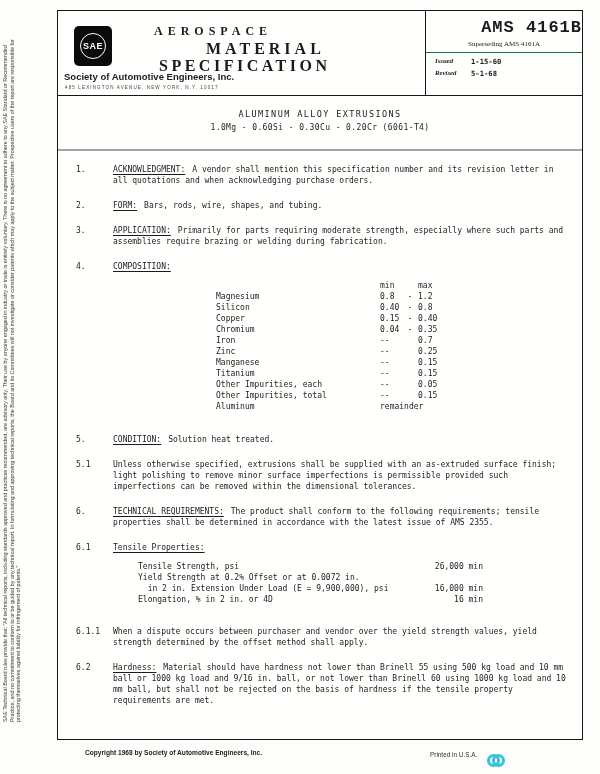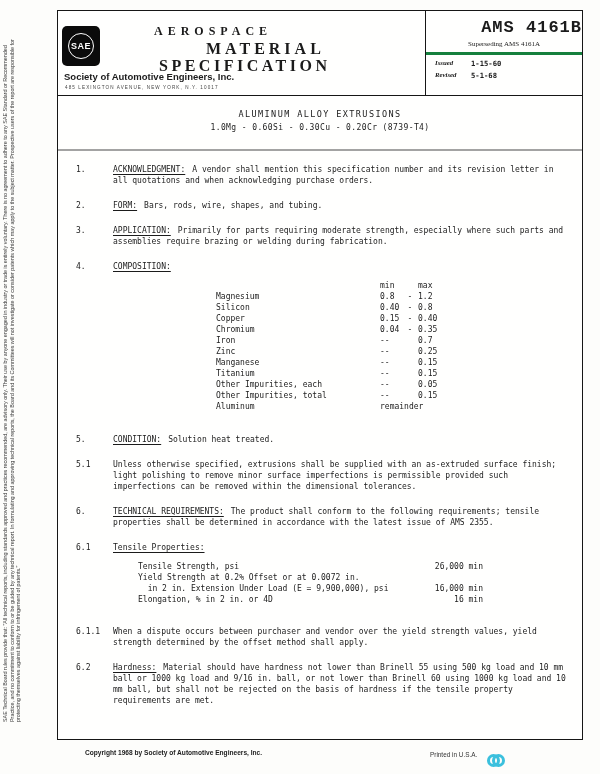--- a/index.html
+++ b/index.html
@@ -15,35 +15,35 @@
     font-family:"Liberation Sans", sans-serif;
     font-size:5.4px; line-height:6.6px; color:#3a3a3a;
   }
 
   
   .frame { position:absolute; left:57px; top:10px; width:526px; height:730px; border:1.5px solid #161616; background:#fffffe; }
 
   
   .header { display:flex; height:85px; border-bottom:1.5px solid #161616; }
   .header-left { flex:1; position:relative; }
-  .logo { position:absolute; left:4px; top:15px; width:38px; height:40px; background:#0b0b0b; border-radius:5px;
+  .logo { position:absolute; left:16px; top:15px; width:38px; height:40px; background:#0b0b0b; border-radius:5px;
           display:flex; align-items:center; justify-content:center; }
   .logo-inner { color:#fff; font-family:"Liberation Sans", sans-serif; font-weight:bold; font-size:9px;
                 border:1px solid #fff; border-radius:50%; width:26px; height:26px;
                 display:flex; align-items:center; justify-content:center; letter-spacing:0.5px; }
   .title-block { position:absolute; left:0; top:12px; width:100%; font-family:"Liberation Serif", serif; font-weight:bold; }
   .t1 { margin-left:96px; font-size:12px; letter-spacing:5px; line-height:17px; }
   .t2 { margin-left:148px; font-size:16px; letter-spacing:4px; line-height:17px; }
   .t3 { margin-left:101px; font-size:16px; letter-spacing:3.5px; line-height:17px; }
   .org-name { position:absolute; left:6px; top:60px; font-family:"Liberation Sans", sans-serif; font-weight:bold; font-size:9.5px; }
   .org-addr { position:absolute; left:7px; top:74px; font-family:"Liberation Sans", sans-serif; font-size:4.6px; letter-spacing:1.1px; color:#444; }
 
   .header-right { width:157px; border-left:1.5px solid #161616; }
   .hr-spec { text-align:right; padding-top:7px; font-family:Liberation Mono, monospace; font-weight:bold; font-size:17px; letter-spacing:1px; }
-  .hr-super { text-align:center; font-family:"Liberation Serif", serif; font-size:7px; padding:3px 0 4px; border-bottom:3px solid #15803d; }
+  .hr-super { text-align:center; font-family:"Liberation Serif", serif; font-size:7px; padding:3px 0 4px; border-bottom:1px solid #15803d; }
   .hr-dates { padding:4px 6px 0 9px; }
   .hr-row { display:flex; margin-bottom:3px;font-weight:bold; }
   .hr-label { width:36px; font-family:"Liberation Serif", serif; font-style:italic; font-size:6.8px; }
   .hr-val { font-size:7.2px; }
 
   
   .title-band { height:55px; border-bottom:2px solid #a3a3a3; text-align:center; padding-top:13px; }
   .doc-title-1 { font-size:8.5px; letter-spacing:1.4px; }
   .doc-title-2 { font-size:8px; margin-top:4px; letter-spacing:0.4px; }
 
@@ -113,21 +113,21 @@
           <div class="hr-row">
             <span class="hr-label">Revised</span>
             <span class="hr-val">5-1-68</span>
           </div>
         </div>
       </div>
     </div>
 
     <div class="title-band">
       <div class="doc-title-1">ALUMINUM ALLOY EXTRUSIONS</div>
-      <div class="doc-title-2">1.0Mg - 0.60Si - 0.30Cu - 0.20Cr (8739-T4)</div>
+      <div class="doc-title-2">1.0Mg - 0.60Si - 0.30Cu - 0.20Cr (6061-T4)</div>
     </div>
 
     <div class="body">
 
       <div class="sec">
         <div class="sec-num">1.</div>
         <div class="sec-body"><span class="hd">ACKNOWLEDGMENT:</span><span>A vendor shall mention this specification number and its revision letter in all quotations and when acknowledging purchase orders.</span></div>
       </div>
 
       <div class="sec">

